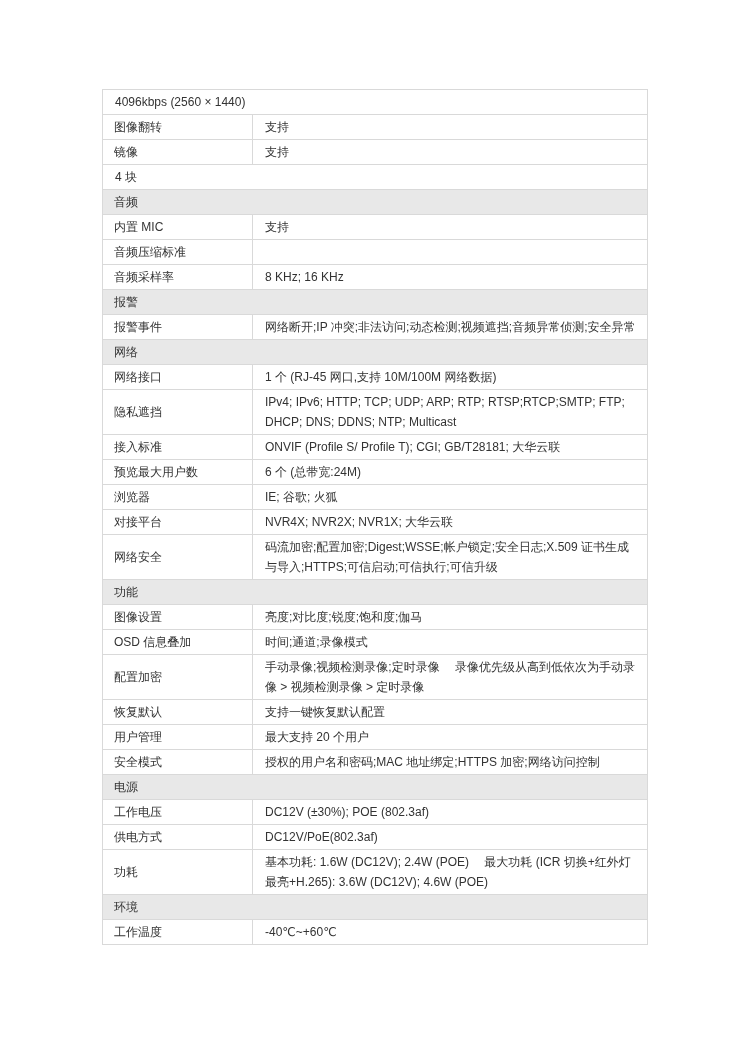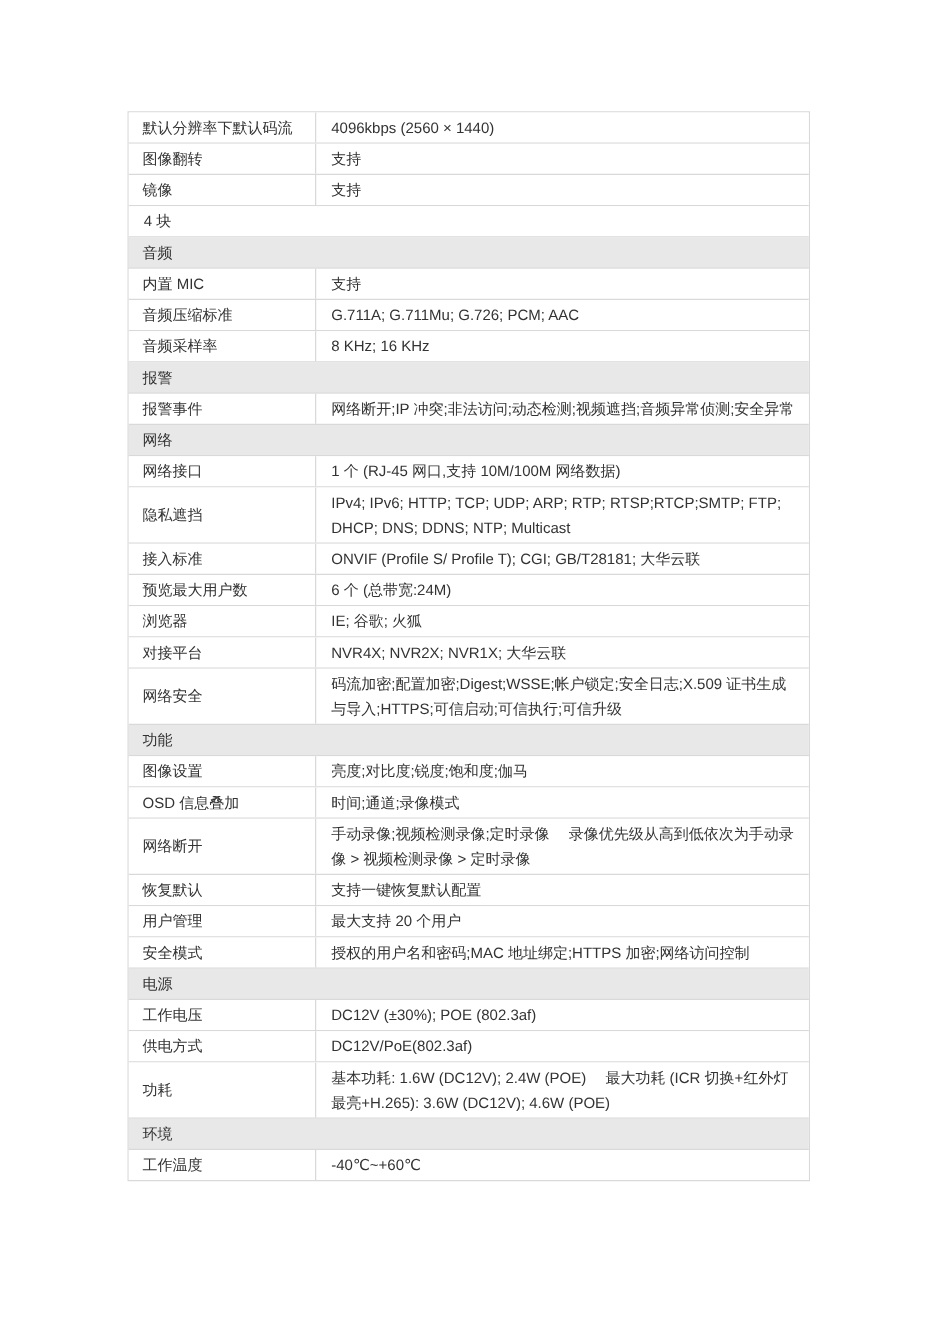--- a/index.html
+++ b/index.html
@@ -47,21 +47,20 @@
   .section-cell{
     flex:1;
     padding:2px 8px 2px 11px;
   }
 </style>
 </head>
 <body>
 
 <div class="spec-table">
     <div class="trow">
-      <div class="cell label-cell">默认分辨率下默认码流</div>
       <div class="cell value-cell">4096kbps (2560 × 1440)</div>
     </div>
     <div class="trow">
       <div class="cell label-cell">图像翻转</div>
       <div class="cell value-cell">支持</div>
     </div>
     <div class="trow">
       <div class="cell label-cell">镜像</div>
       <div class="cell value-cell">支持</div>
     </div>
@@ -70,21 +69,20 @@
     </div>
     <div class="trow section">
       <div class="cell section-cell">音频</div>
     </div>
     <div class="trow">
       <div class="cell label-cell">内置 MIC</div>
       <div class="cell value-cell">支持</div>
     </div>
     <div class="trow">
       <div class="cell label-cell">音频压缩标准</div>
-      <div class="cell value-cell">G.711A; G.711Mu; G.726; PCM; AAC</div>
     </div>
     <div class="trow">
       <div class="cell label-cell">音频采样率</div>
       <div class="cell value-cell">8 KHz; 16 KHz</div>
     </div>
     <div class="trow section">
       <div class="cell section-cell">报警</div>
     </div>
     <div class="trow">
       <div class="cell label-cell">报警事件</div>
@@ -126,21 +124,21 @@
     </div>
     <div class="trow">
       <div class="cell label-cell">图像设置</div>
       <div class="cell value-cell">亮度;对比度;锐度;饱和度;伽马</div>
     </div>
     <div class="trow">
       <div class="cell label-cell">OSD 信息叠加</div>
       <div class="cell value-cell">时间;通道;录像模式</div>
     </div>
     <div class="trow">
-      <div class="cell label-cell">网络断开</div>
+      <div class="cell label-cell">配置加密</div>
       <div class="cell value-cell">手动录像;视频检测录像;定时录像　 录像优先级从高到低依次为手动录像 &gt; 视频检测录像 &gt; 定时录像</div>
     </div>
     <div class="trow">
       <div class="cell label-cell">恢复默认</div>
       <div class="cell value-cell">支持一键恢复默认配置</div>
     </div>
     <div class="trow">
       <div class="cell label-cell">用户管理</div>
       <div class="cell value-cell">最大支持 20 个用户</div>
     </div>

